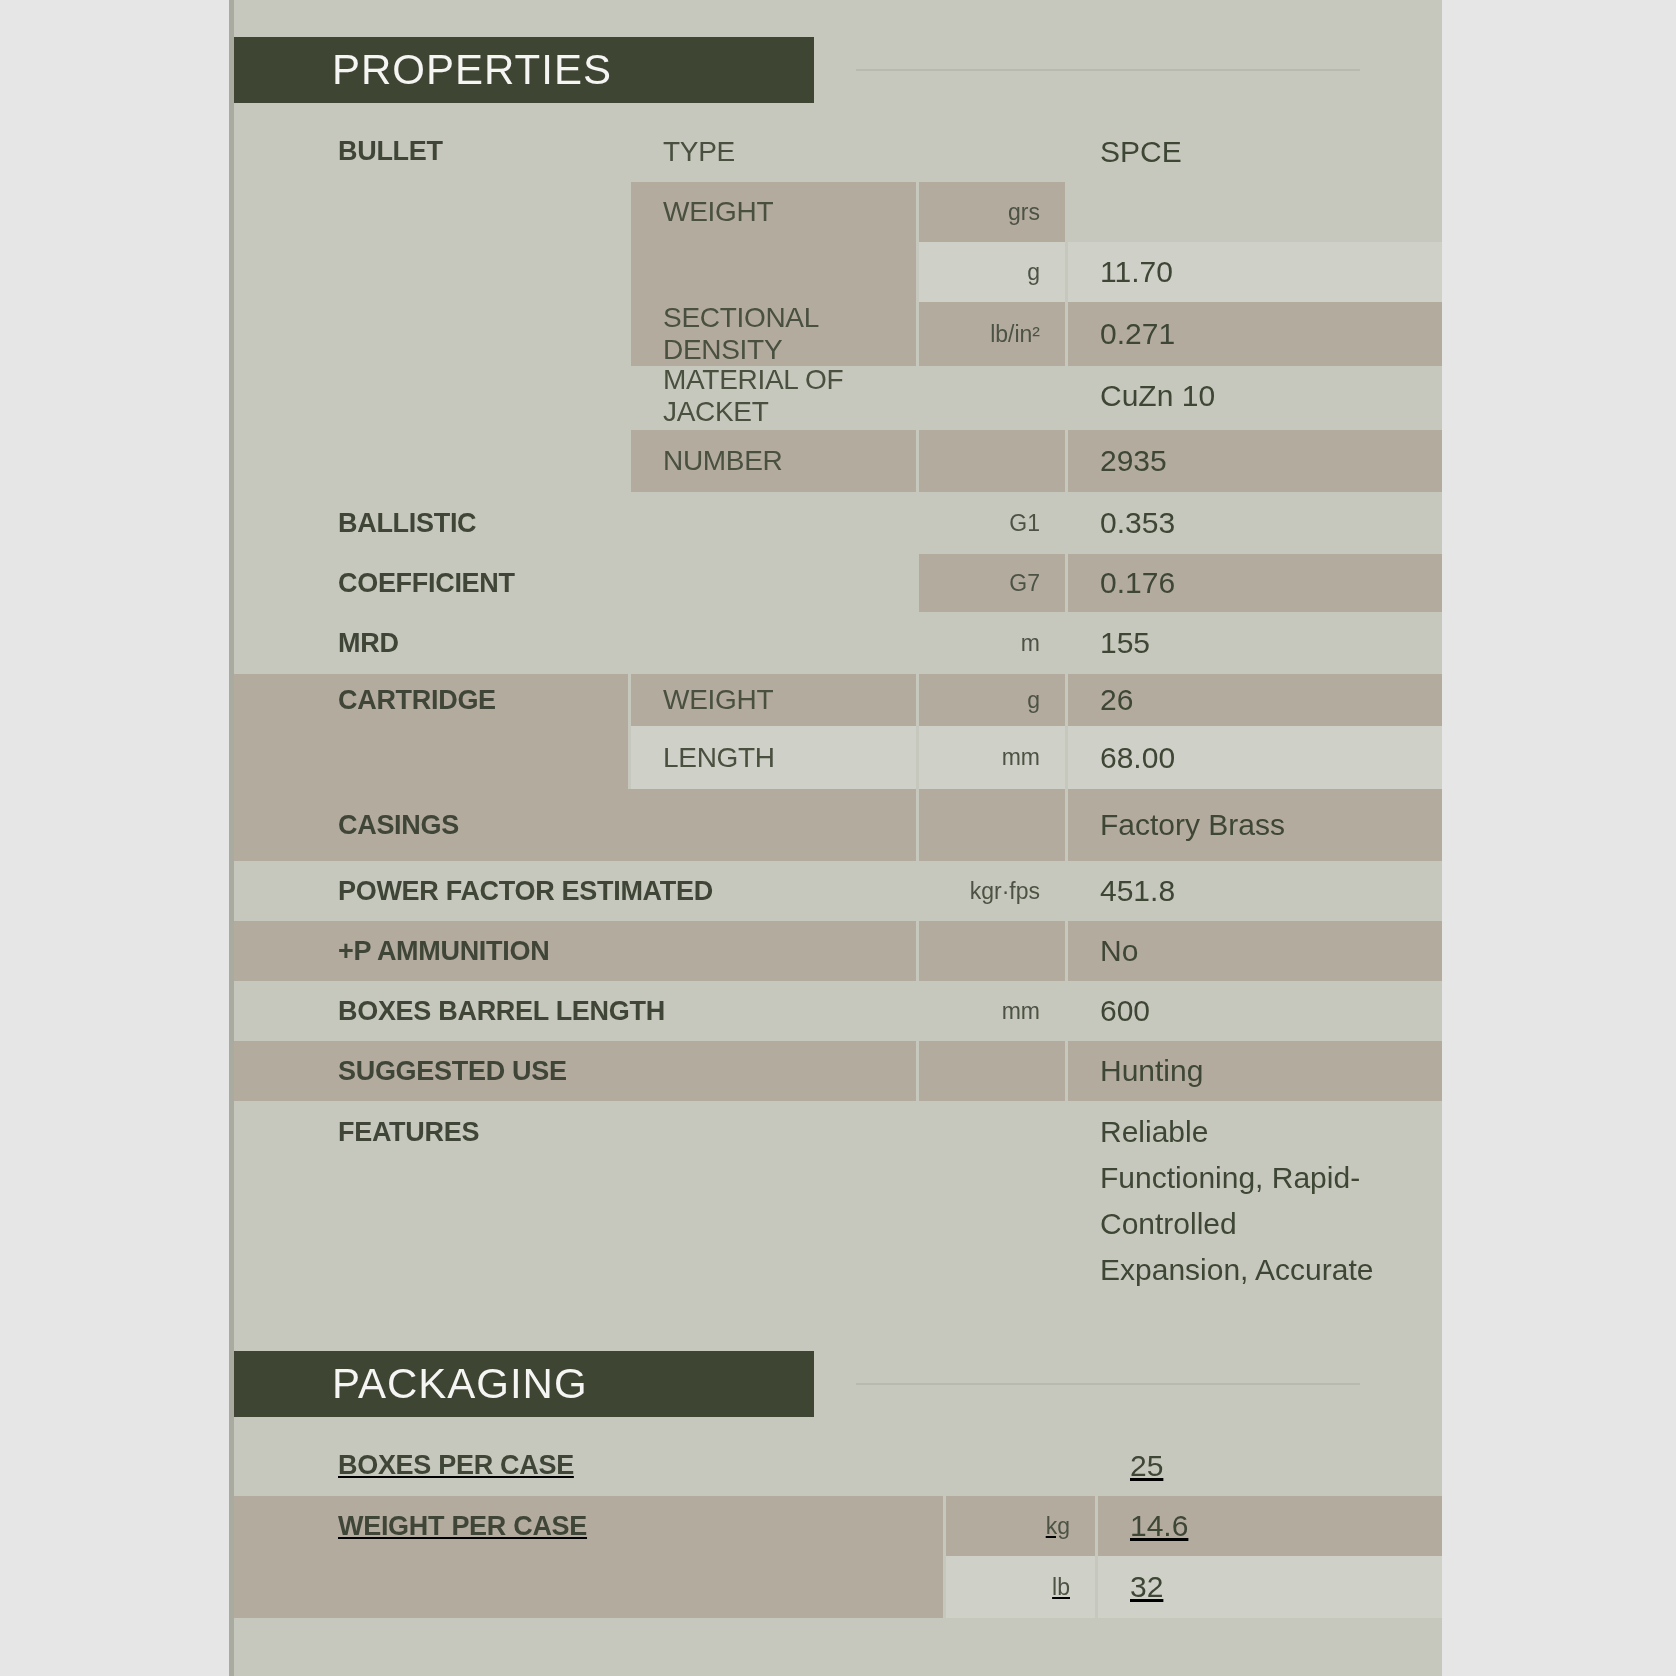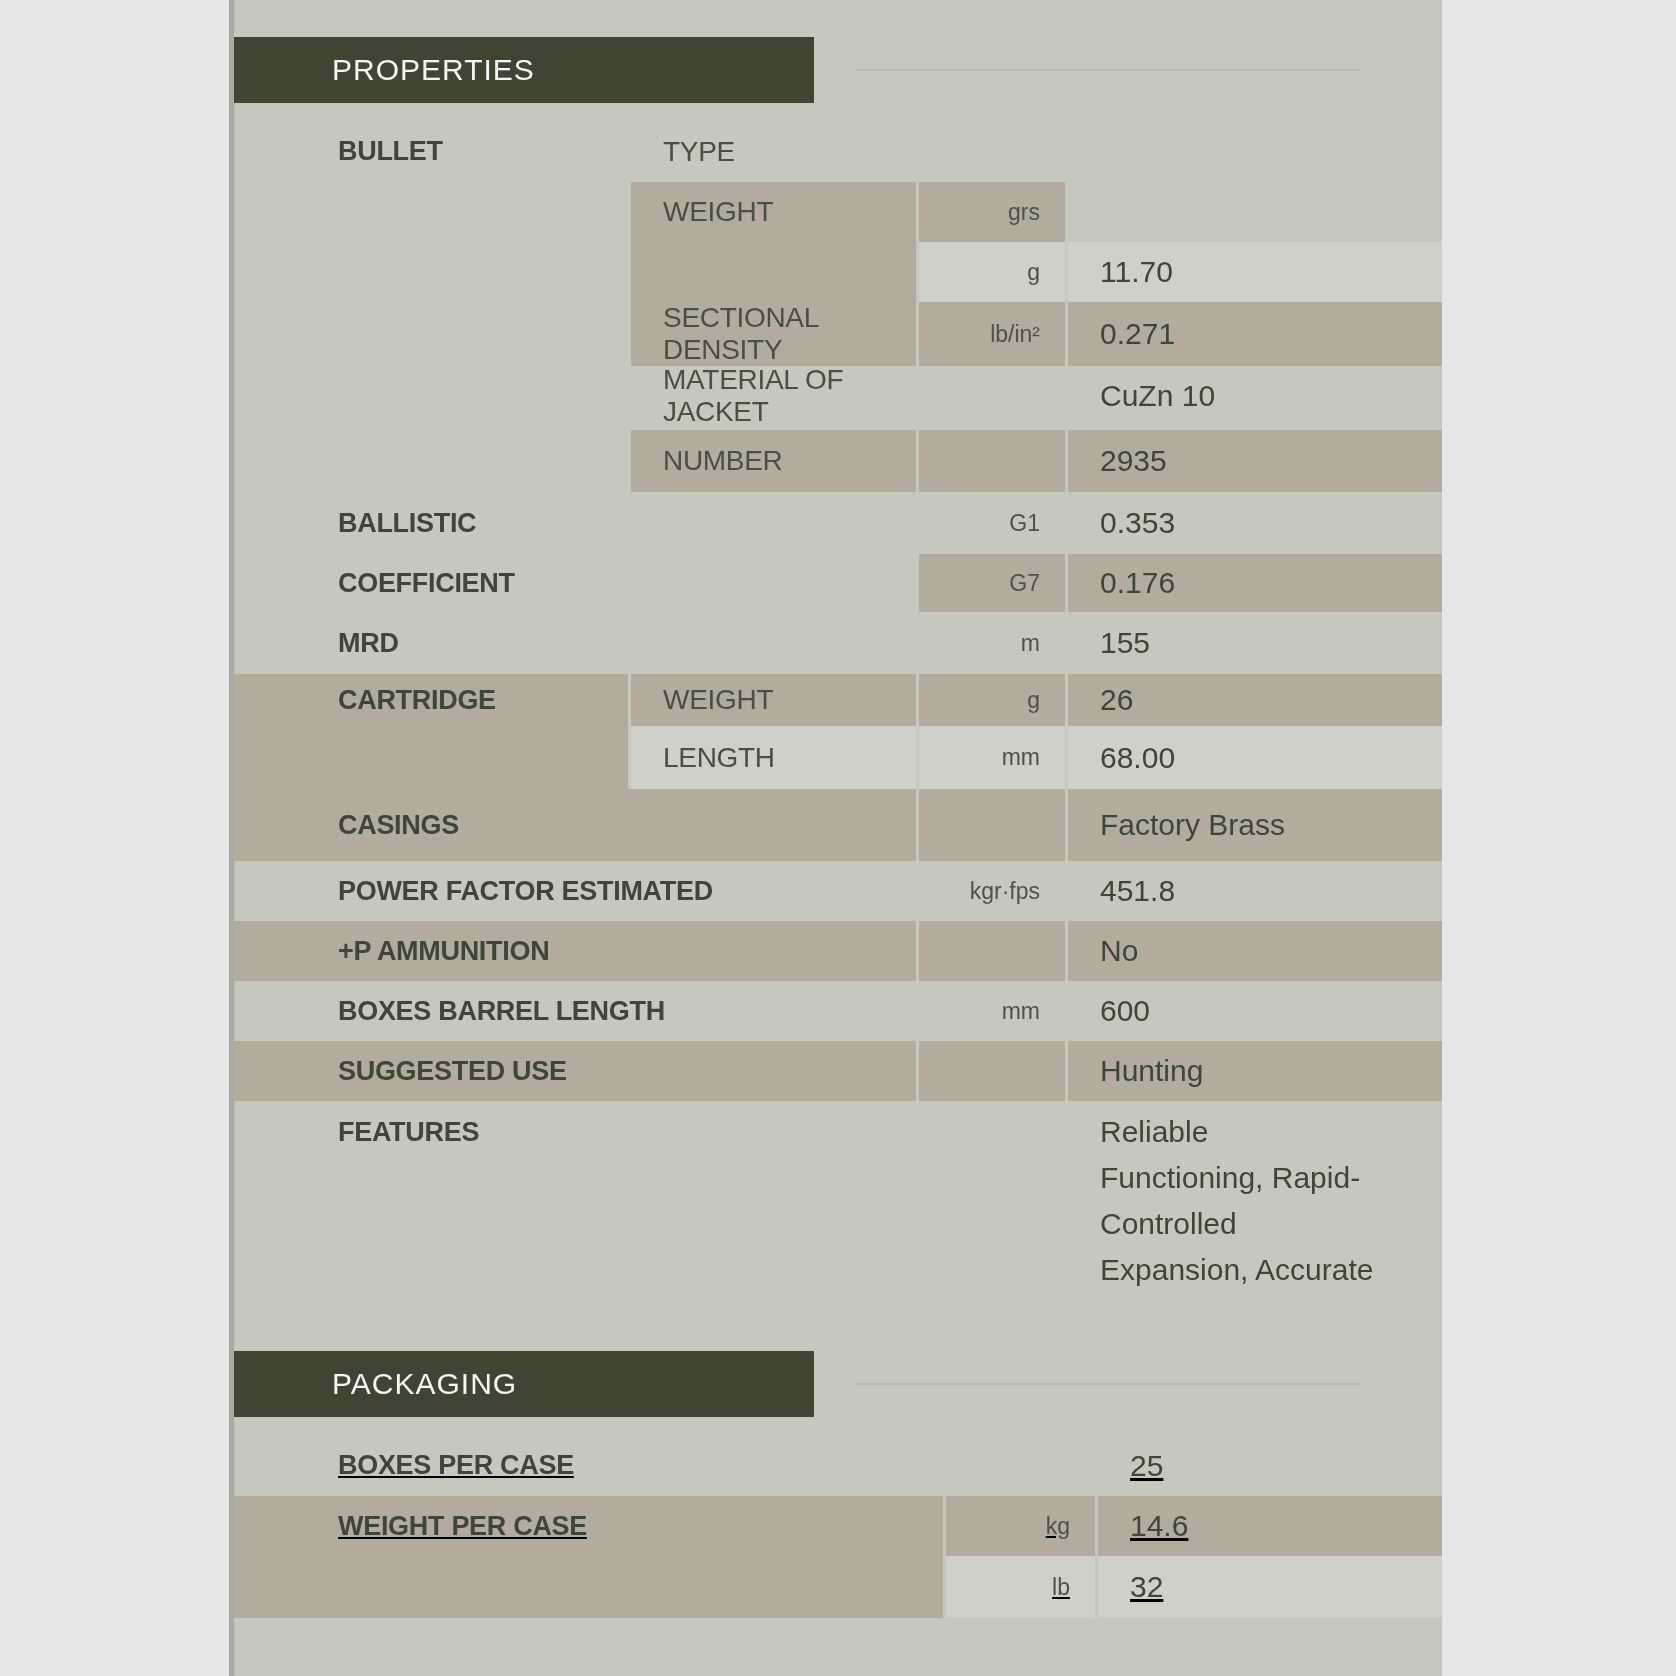--- a/index.html
+++ b/index.html
@@ -5,21 +5,21 @@
   html,body{margin:0;padding:0;background:#e6e6e6;}
   #canvas{position:relative;width:1676px;height:1676px;background:#e6e6e6;overflow:hidden;
           font-family:"Liberation Sans","DejaVu Sans",sans-serif;}
   .content{position:absolute;left:229px;top:0;width:1213px;height:1676px;
            background:#c6c8bd;border-left:5px solid #a9aba1;box-sizing:border-box;}
   .content-inner{position:relative;width:1208px;}
 
   .bar-row{position:relative;height:66px;}
   .bar{position:absolute;left:0;top:0;width:580px;height:66px;background:#3f4533;
        display:flex;align-items:center;padding-left:98px;box-sizing:border-box;}
-  .bar span{color:#f5f5f3;font-size:30px;letter-spacing:1px;font-weight:400;}
+  .bar span{color:#f5f5f3;font-size:42px;letter-spacing:1px;font-weight:400;}
   .divider{position:absolute;left:622px;top:32px;width:504px;height:2px;background:#b8bab0;}
 
   .rows{display:block;}
   .trow{display:grid;column-gap:3px;align-items:stretch;}
   .props .trow{grid-template-columns:394px 285px 146px 374px;}
   .pack  .trow{grid-template-columns:709px 149px 344px;}
 
   .cell{display:flex;align-items:center;box-sizing:border-box;min-width:0;}
   .c-tan{background:#b4ab9f;}
   .c-light{background:#cfd0c8;}
@@ -51,20 +51,21 @@
           <div class="bar">
             <span>PROPERTIES</span>
           </div>
           <div class="divider"></div>
         </div>
         <div class="rows props" id="rows-0">
             <div class="trow" style="height: 61px;">
               <div class="cell c-label">BULLET</div>
               <div class="cell c-sub">TYPE</div>
               <div class="cell c-unit"></div>
+              <div class="cell c-value">SPCE</div>
             </div>
             <div class="trow" style="height: 60px;">
               <div class="cell c-label"></div>
               <div class="cell c-sub c-tan">WEIGHT</div>
               <div class="cell c-unit c-tan">grs</div>
             </div>
             <div class="trow" style="height: 60px;">
               <div class="cell c-label"></div>
               <div class="cell c-sub c-tan"></div>
               <div class="cell c-unit c-light">g</div>

